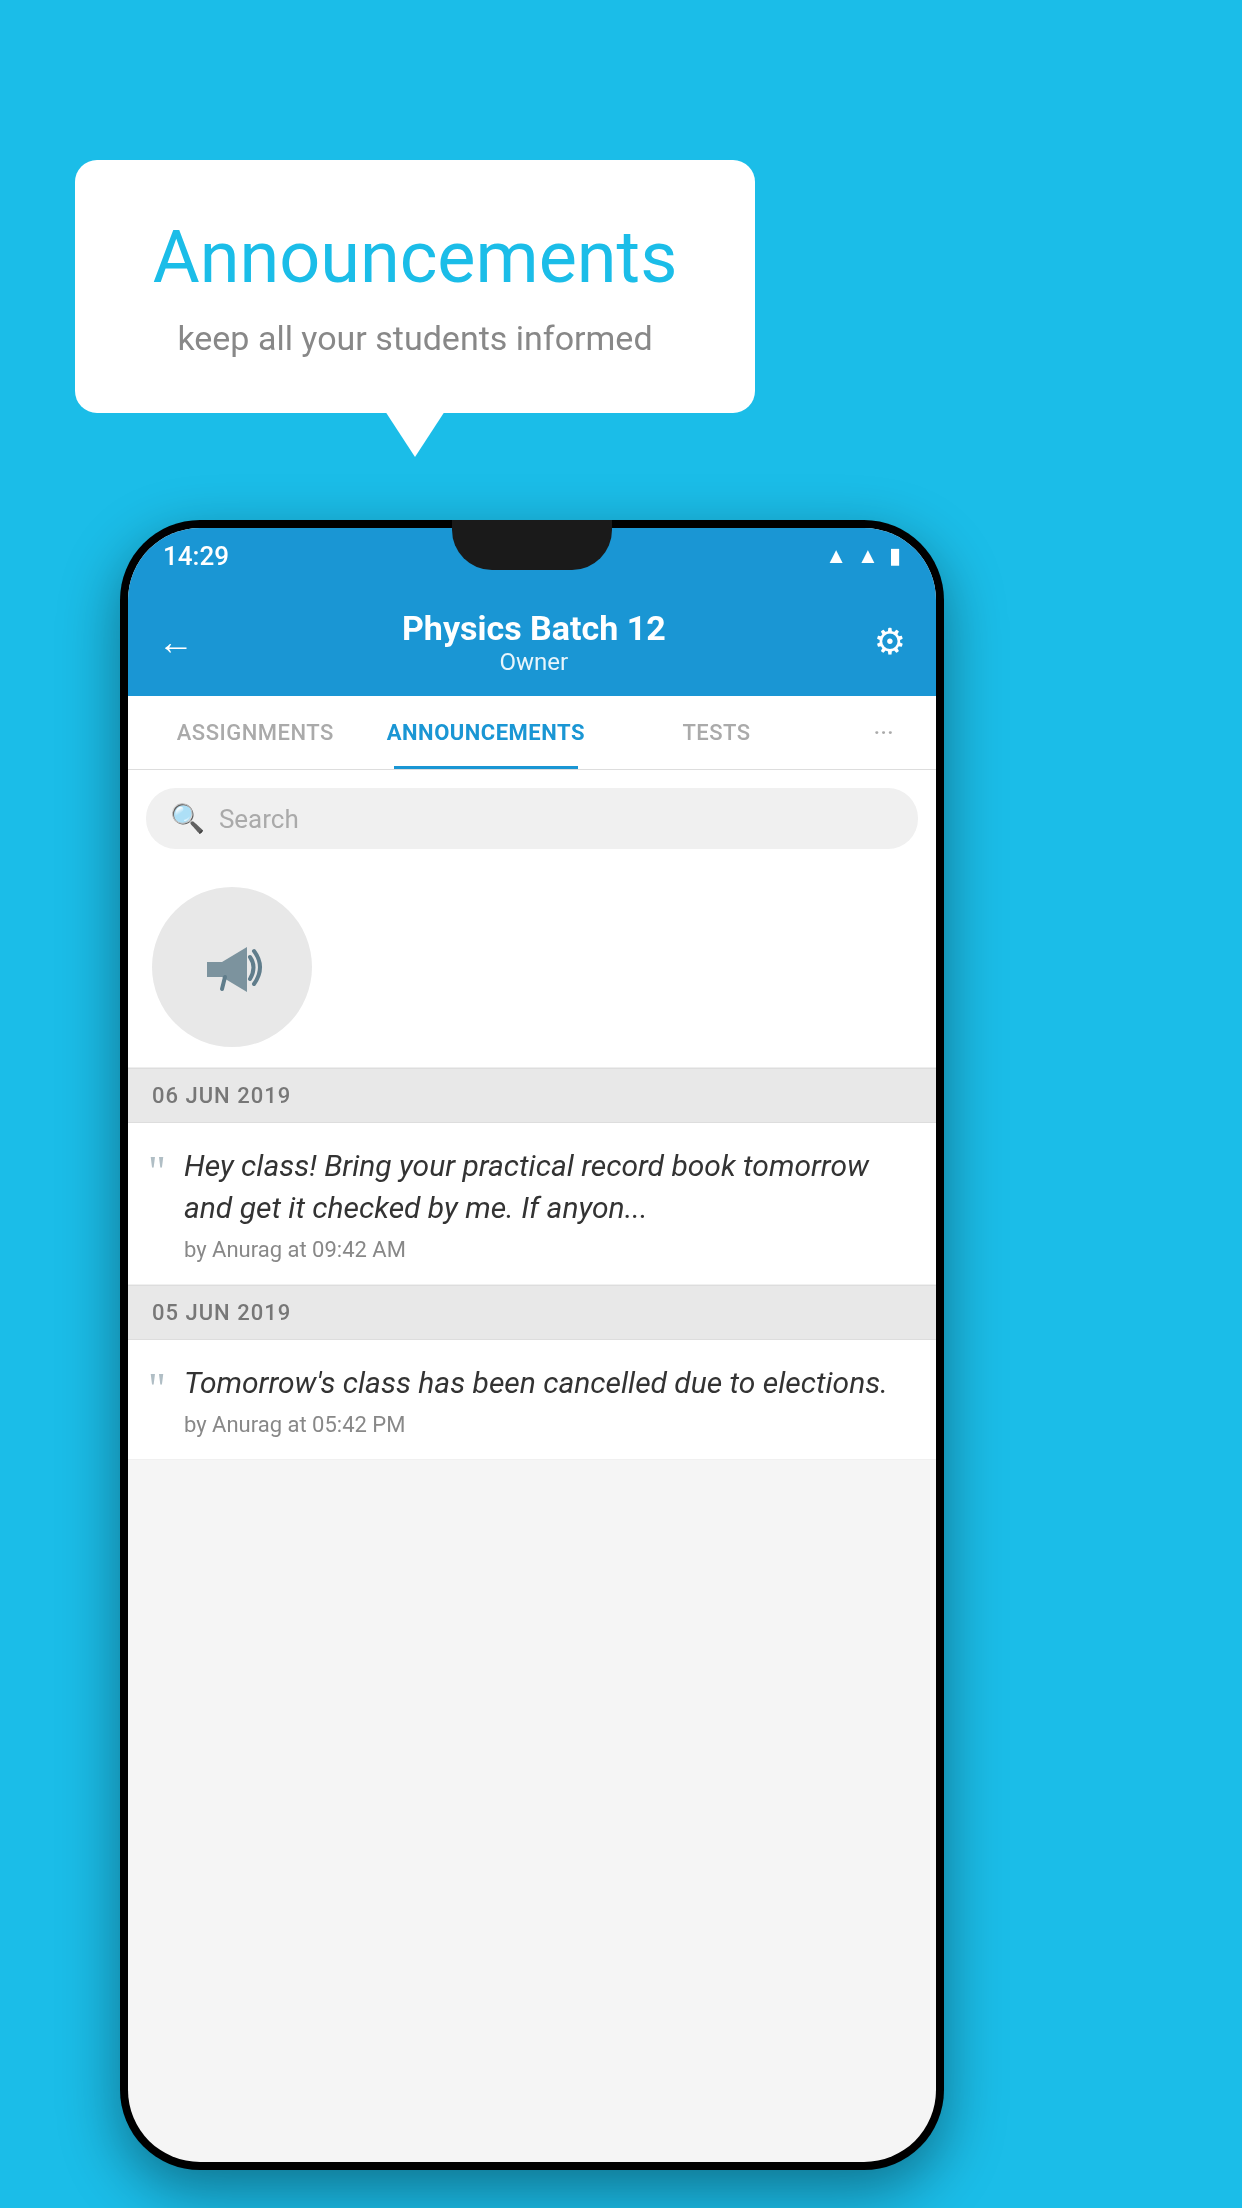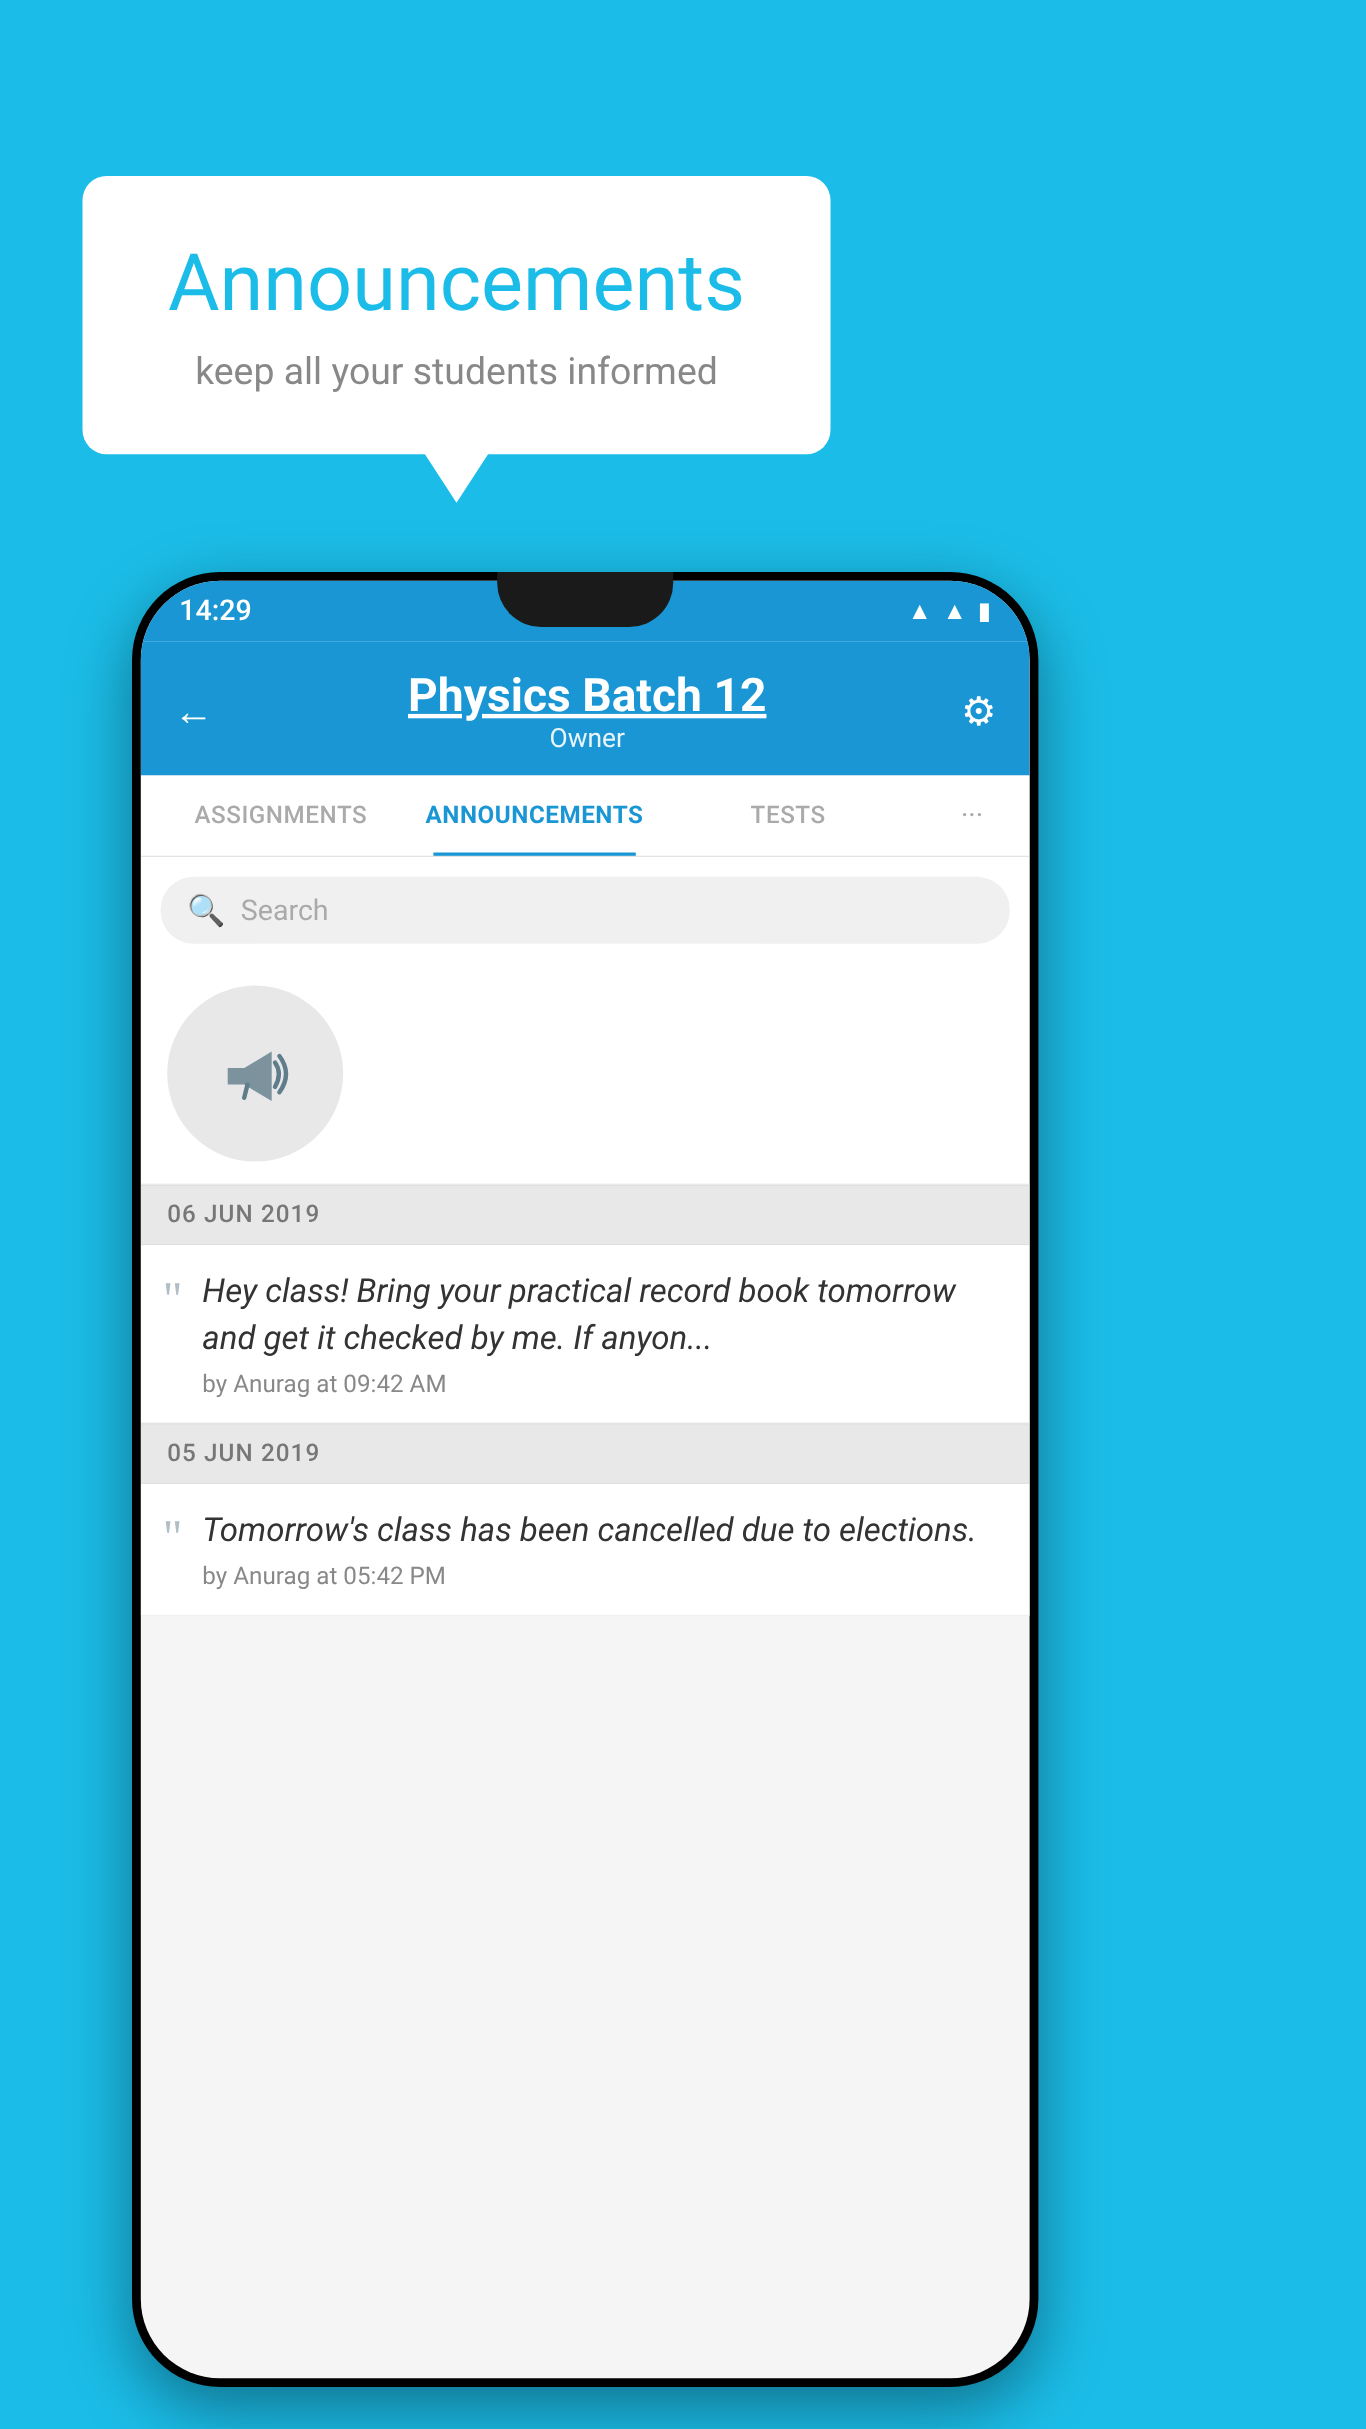--- a/index.html
+++ b/index.html
@@ -126,23 +126,22 @@
       font-size: 36px;
       cursor: pointer;
     }
 
     .header-center {
       text-align: center;
     }
 
     .header-title {
       color: white;
-      font-size: 42px;
+      font-size: 34px;
       font-weight: 700;
-      text-decoration: underline;
     }
 
     .header-subtitle {
       color: rgba(255,255,255,0.9);
       font-size: 24px;
     }
 
     .header-gear {
       color: white;
       font-size: 36px;

